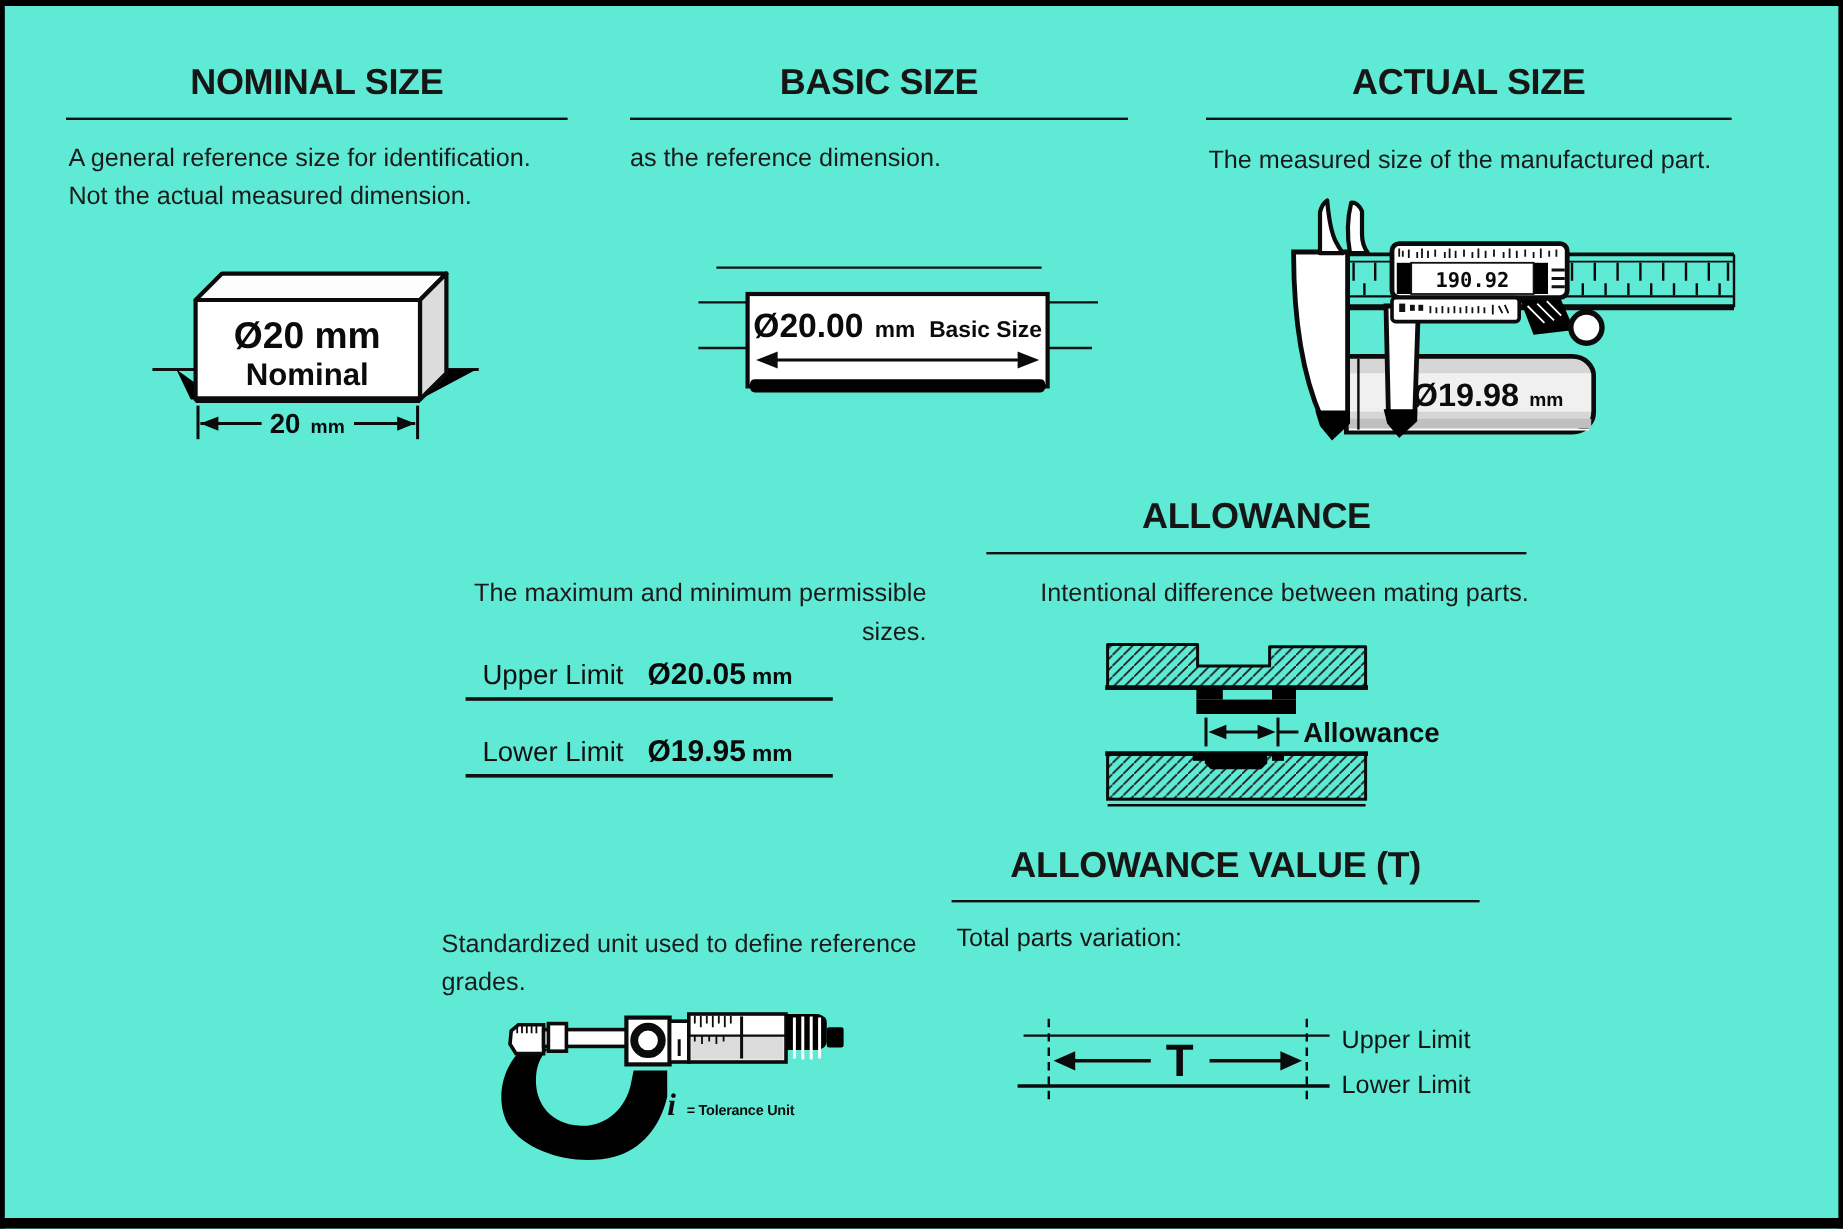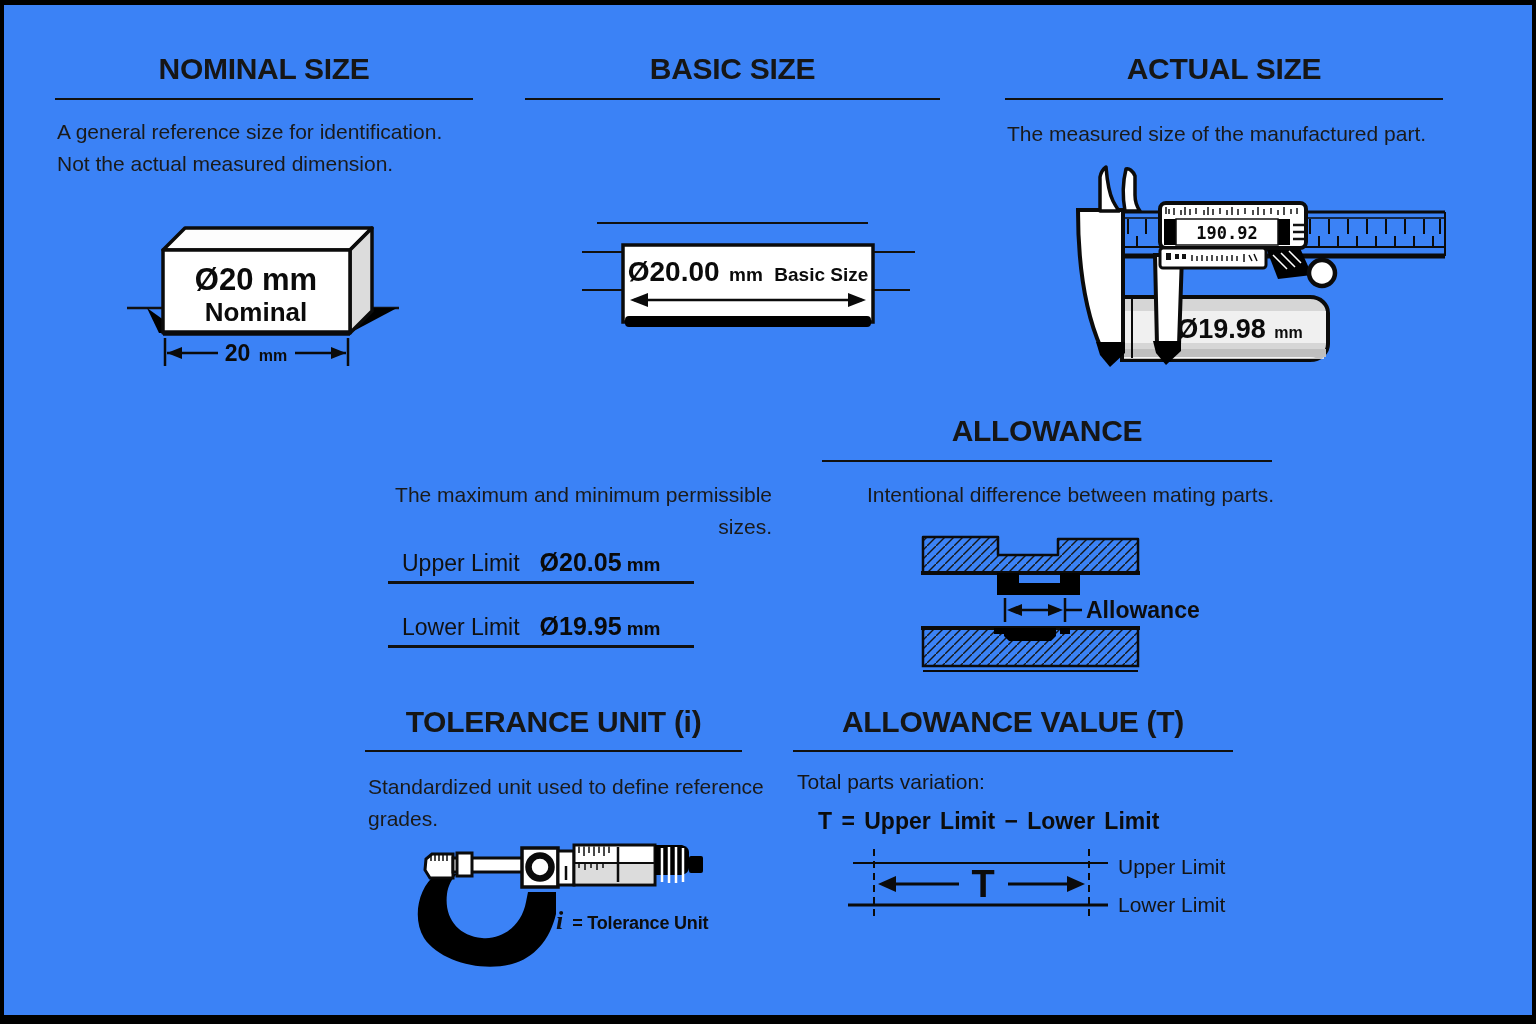--- a/index.html
+++ b/index.html
@@ -1,18 +1,18 @@
 <!DOCTYPE html>
 <html><head>
 <meta charset="utf-8">
 <style>
   html,body{margin:0;padding:0;background:#777;}
   .canvas{
     position:relative; width:1536px; height:1024px;
-    background:#3b82f6; overflow:hidden;
+    background:#5eead4; overflow:hidden;
     font-family:"Liberation Sans","DejaVu Sans",sans-serif;
     color:#0d0d0d;
   }
   .frame-bar{position:absolute;background:#000;}
   .sec-title{
     position:absolute; display:flex; align-items:flex-start; justify-content:center;
     font-size:30px; font-weight:700; letter-spacing:-0.3px;
     border-bottom:2.5px solid #111; color:#161616;
   }
   .desc{
@@ -26,21 +26,21 @@
     box-sizing:border-box;
   }
   .limit-label{font-size:23px; color:#111;}
   .limit-value{font-size:25px; font-weight:700; color:#0a0a0a;}
   .limit-unit{font-size:19px; font-weight:700;}
   .tv-intro{position:absolute; font-size:21px; color:#161616;}
   .tv-formula{position:absolute; font-size:23px; font-weight:700; word-spacing:3px; color:#0c0c0c;}
   .tv-side-label{position:absolute; font-size:21px; color:#141414;}
   .tu-symbol-label{position:absolute; display:flex; align-items:baseline;}
   .tu-i{font-family:"Liberation Serif","DejaVu Serif",serif; font-style:italic; font-weight:700; font-size:26px;}
-  .tu-rest{font-size:18px; font-weight:700; margin-left:9px; letter-spacing:-0.2px;}
+  .tu-rest{font-size:12px; font-weight:700; margin-left:9px; letter-spacing:-0.2px;}
   svg{position:absolute; overflow:visible;}
   svg text{font-family:"Liberation Sans","DejaVu Sans",sans-serif;}
   .lcd{font-family:"DejaVu Sans Mono","Liberation Mono",monospace;}
 </style>
 </head>
 <body>
 
 <div class="canvas">
 
   <div class="frame-bar" style="left:0;top:0;width:1536px;height:5px;"></div>
@@ -81,20 +81,21 @@
     <text x="141" y="143" text-anchor="middle" fill="#0b0b0b">
       <tspan font-size="23" font-weight="bold">20</tspan>
       <tspan font-size="16" font-weight="bold" dx="4">mm</tspan>
     </text>
   </svg>
 
   <div class="sec-title" style="left:525px;top:52px;width:415px;height:46px;">
     <span>BASIC SIZE</span>
   </div>
   <div class="desc" style="left:525px;top:116px;">
+    <div>as the reference dimension.</div>
   </div>
 
   <svg style="left:540px;top:205px;" width="400" height="135" viewBox="0 0 400 135">
     <g stroke="#111" stroke-width="2">
       <line x1="57" y1="18" x2="328" y2="18"></line>
       <line x1="42" y1="47" x2="83" y2="47"></line>
       <line x1="42" y1="85" x2="83" y2="85"></line>
       <line x1="333" y1="47" x2="375" y2="47"></line>
       <line x1="333" y1="85" x2="370" y2="85"></line>
     </g>
@@ -227,23 +228,20 @@
       <line x1="21" y1="100" x2="240" y2="100" stroke="#0b0b0b" stroke-width="4"></line>
       <line x1="23" y1="143" x2="238" y2="143" stroke="#0b0b0b" stroke-width="2"></line>
       <g fill="#000">
         <rect x="94" y="100" width="10" height="6"></rect>
         <rect x="160" y="100" width="10" height="6"></rect>
         <path d="M104,100 h52 v8 l-5,5 h-42 l-5,-5 z"></path>
       </g>
     </g>
   </svg>
 
-  <div class="sec-title" style="left:365px;top:705px;width:377px;height:45px;">
-    <span>TOLERANCE UNIT (i)</span>
-  </div>
   <div class="desc" style="left:368px;top:771px;">
     <div>Standardized unit used to define reference</div>
     <div>grades.</div>
   </div>
 
   <svg style="left:410px;top:830px;" width="320" height="160" viewBox="0 0 320 160">
 
     <path fill="#000" d="M26,44 C8,58 2,88 14,108 C30,132 72,142 102,134 C124,128 140,110 146,84 L146,62 L118,62 L116,72 C112,94 94,110 72,108 C48,106 34,88 37,64 C38,56 42,48 47,44 Z"></path>
 
     <g fill="#fff" stroke="#0b0b0b" stroke-width="3">
@@ -277,21 +275,20 @@
 
   <div class="tu-symbol-label" style="left:556px;top:906px;">
     <span class="tu-i">i</span>
     <span class="tu-rest">= Tolerance Unit</span>
   </div>
 
   <div class="sec-title" style="left:793px;top:705px;width:440px;height:45px;">
     <span>ALLOWANCE VALUE (T)</span>
   </div>
   <div class="tv-intro" style="left:797px;top:770px;">Total parts variation:</div>
-  <div class="tv-formula" style="left:818px;top:808px;">T = Upper Limit − Lower Limit</div>
 
   <svg style="left:840px;top:845px;" width="400" height="80" viewBox="0 0 400 80">
     <line x1="13" y1="18" x2="268" y2="18" stroke="#0b0b0b" stroke-width="2"></line>
     <line x1="8" y1="60" x2="268" y2="60" stroke="#0b0b0b" stroke-width="3"></line>
     <g stroke="#0b0b0b" stroke-width="2" stroke-dasharray="7 5">
       <line x1="34" y1="4" x2="34" y2="74"></line>
       <line x1="249" y1="4" x2="249" y2="74"></line>
     </g>
     <g stroke="#0b0b0b" stroke-width="3">
       <line x1="52" y1="39" x2="119" y2="39"></line>

